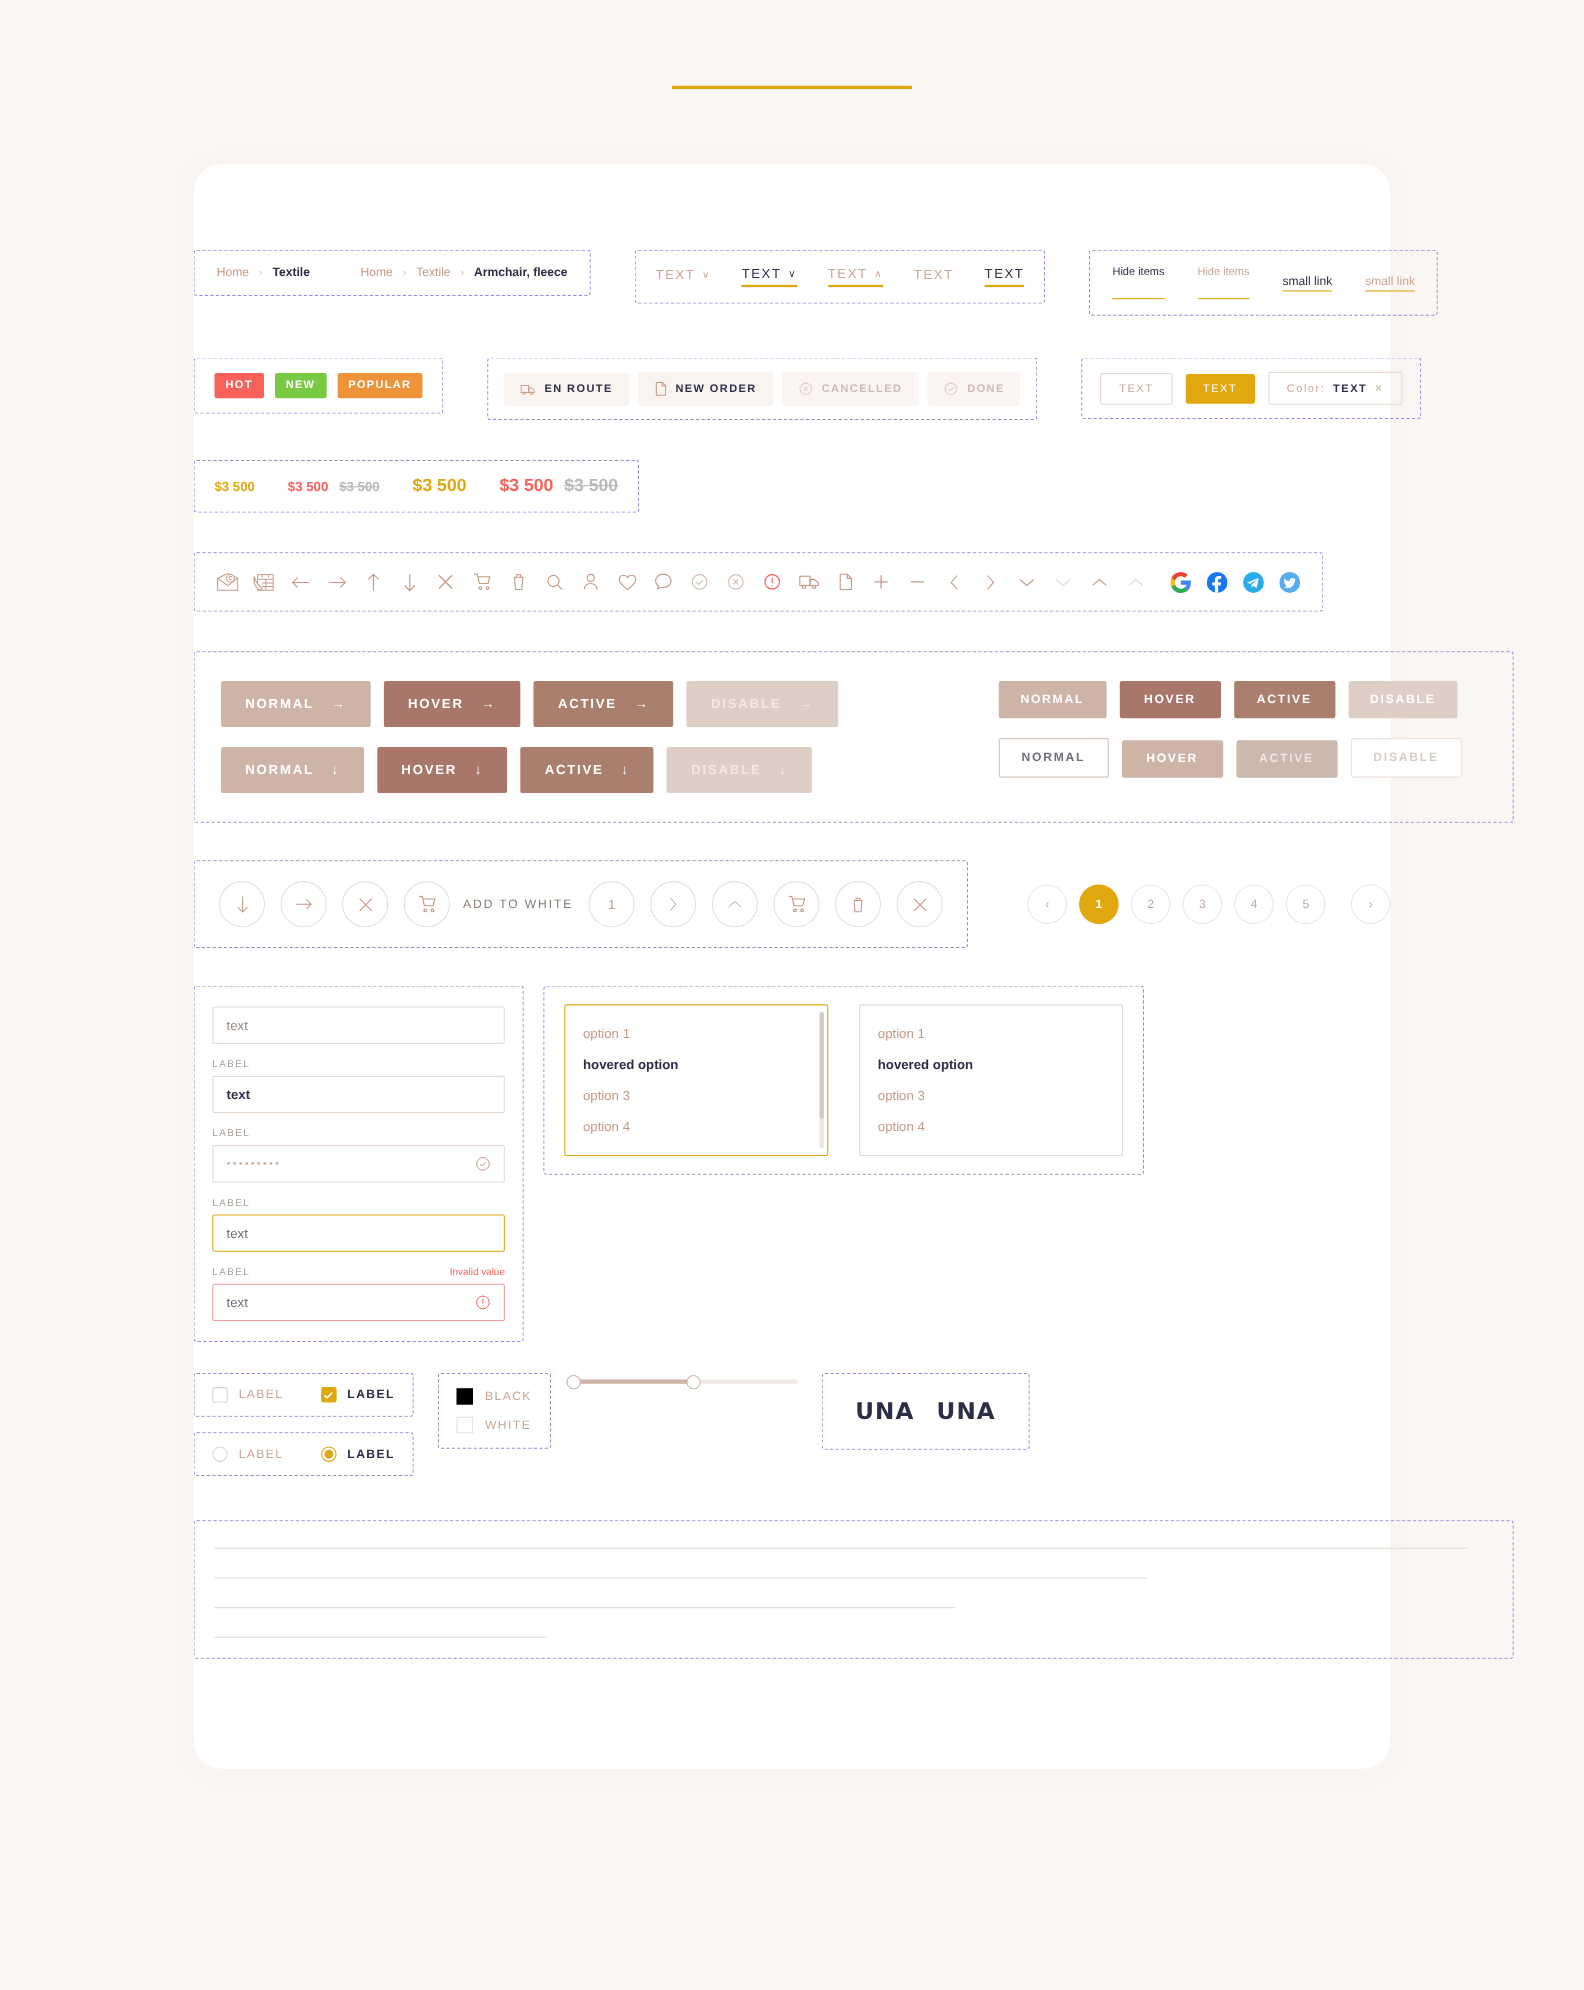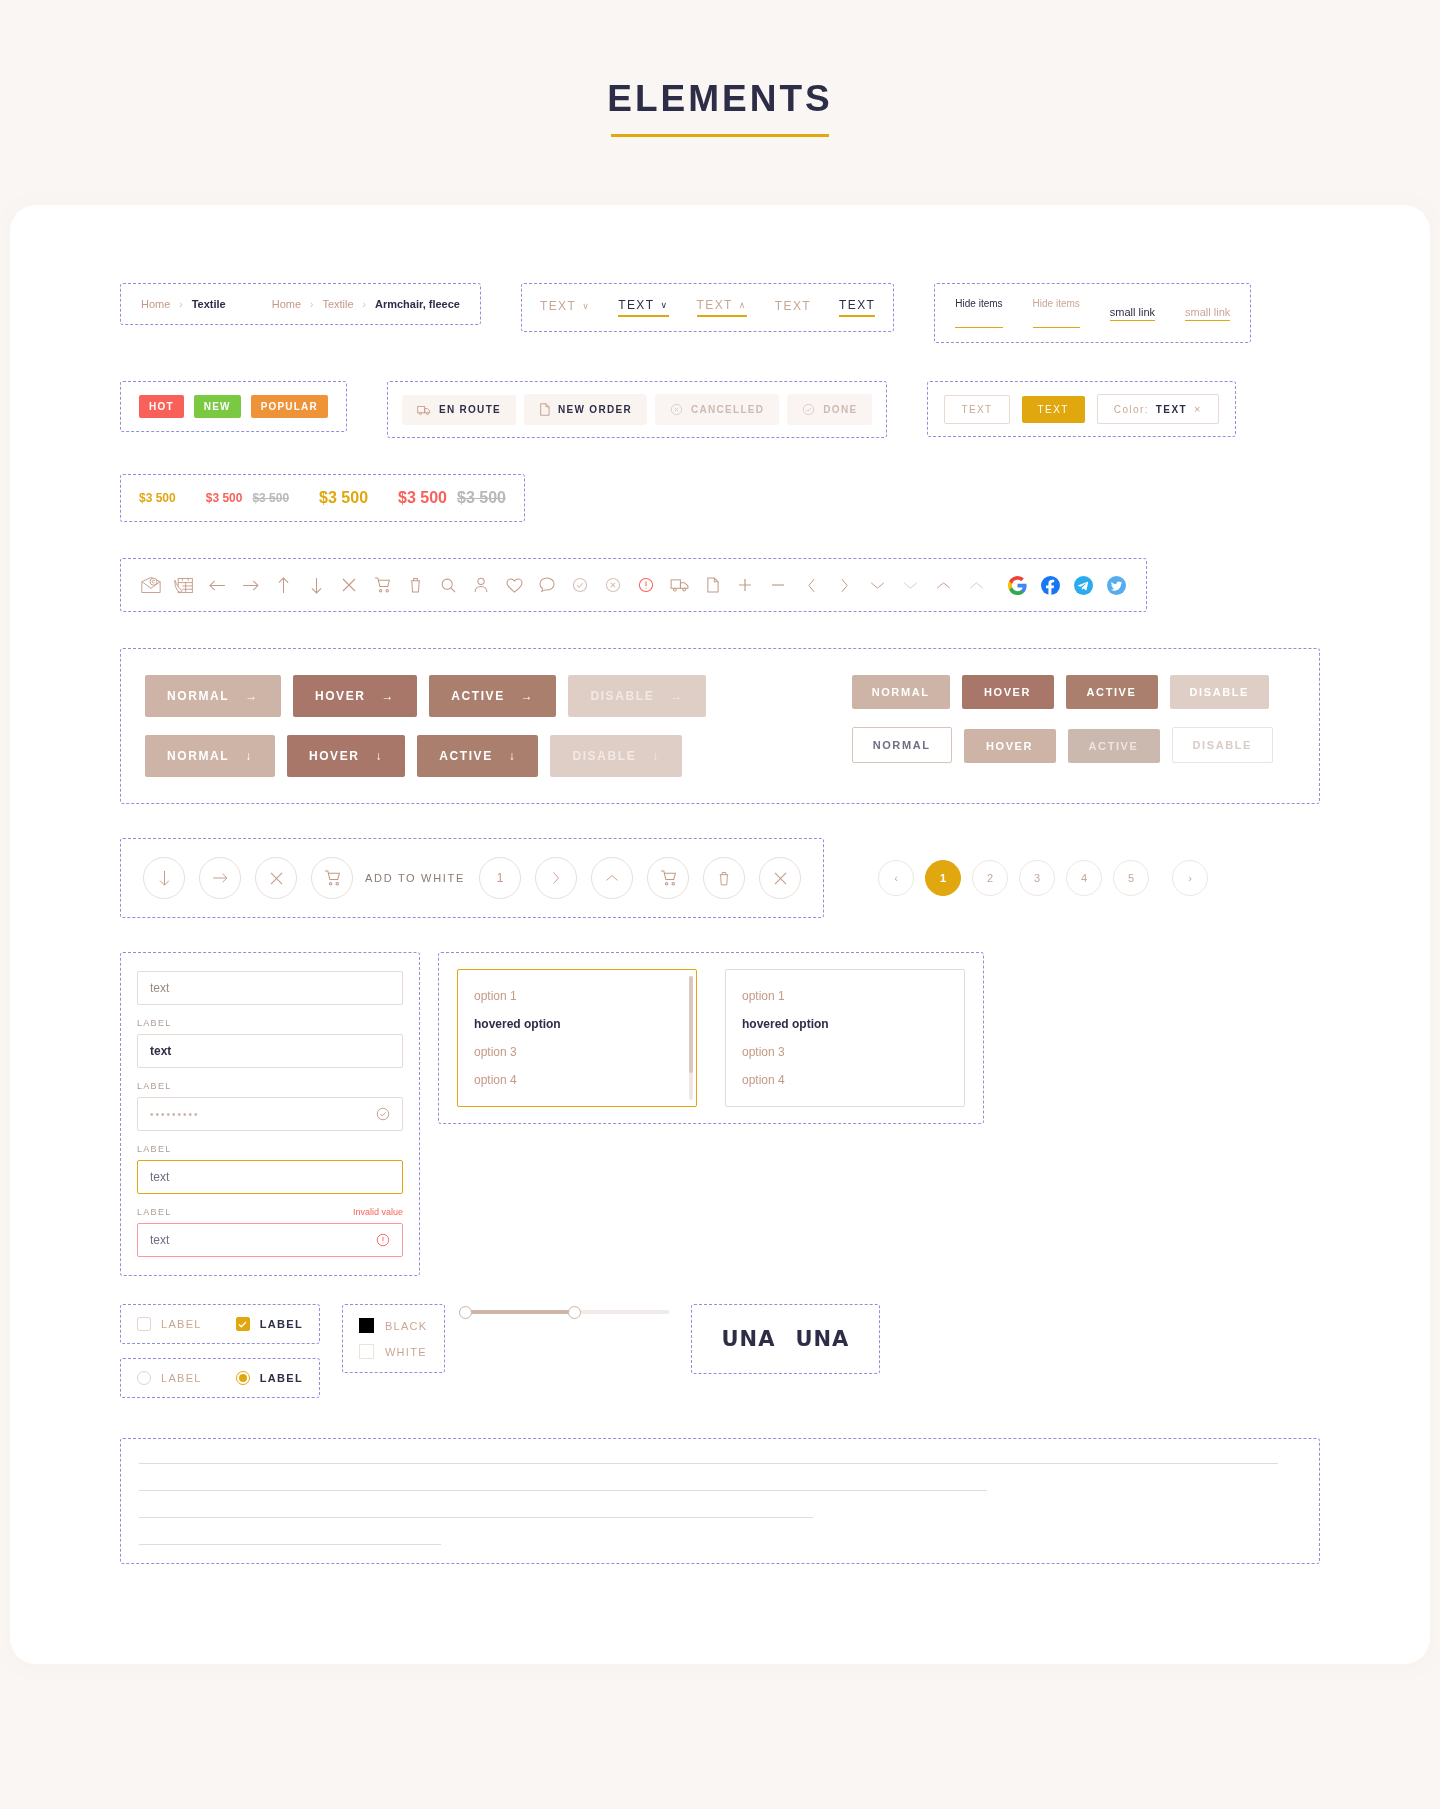--- a/index.html
+++ b/index.html
@@ -11,21 +11,21 @@
     -webkit-font-smoothing: antialiased;
   }
   .page-title-wrap { text-align: center; padding-top: 78px; }
   .page-title {
     font-size: 37px; font-weight: bold; letter-spacing: 3px;
     color: #2d2d48; display: inline-block; padding-bottom: 14px;
   }
   .title-rule { width: 218px; height: 3px; background: #e0a70f; margin: 0 auto; }
 
   .card {
-    width: 1420px; margin: 68px auto 0; background: #fff;
+    width: 1088px; margin: 68px auto 0; background: #fff;
     border-radius: 26px; padding: 78px 0 100px 0;
     box-shadow: 0 2px 24px rgba(150,120,100,.04);
   }
   .inner { width: 1200px; margin: 0 auto; position: relative; }
 
   .dash { border: 1px dashed #8f8fe0; border-radius: 3px; }
 
   
   .row { display: flex; align-items: flex-start; }
   .gap40 { gap: 40px; }
@@ -182,21 +182,20 @@
   
   .group-ta { padding: 24px 18px; height: 126px; position: relative; }
   .ln { height: 1px; background: #e6dad3; margin-bottom: 26px; }
 
   .sect { margin-top: 40px; }
 </style>
 </head>
 <body>
 
 <div class="page-title-wrap">
-  <div class="page-title">ELEMENTS</div>
   <div class="title-rule"></div>
 </div>
 
 <div class="card">
 <div class="inner">
 
   <div class="row gap40">
 
     <div class="dash group-bc">
       <div class="bc">

